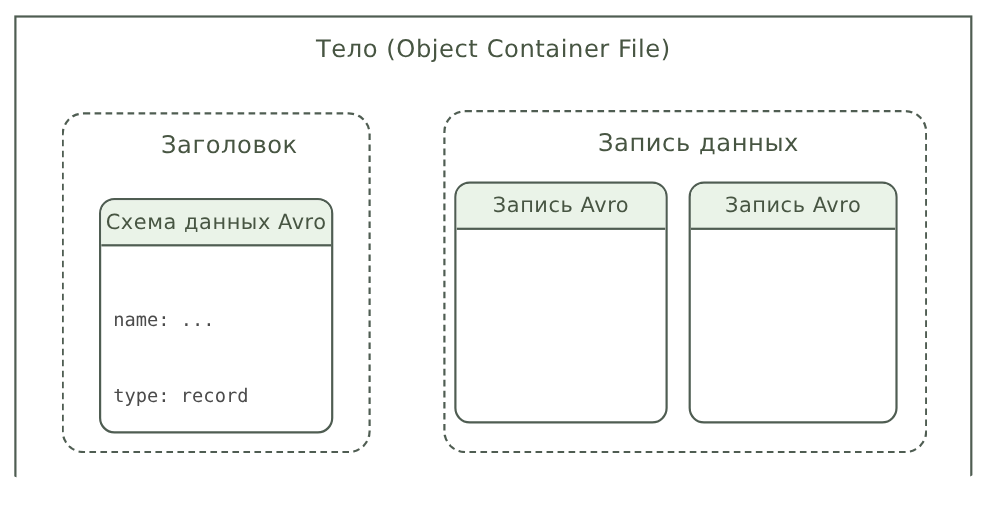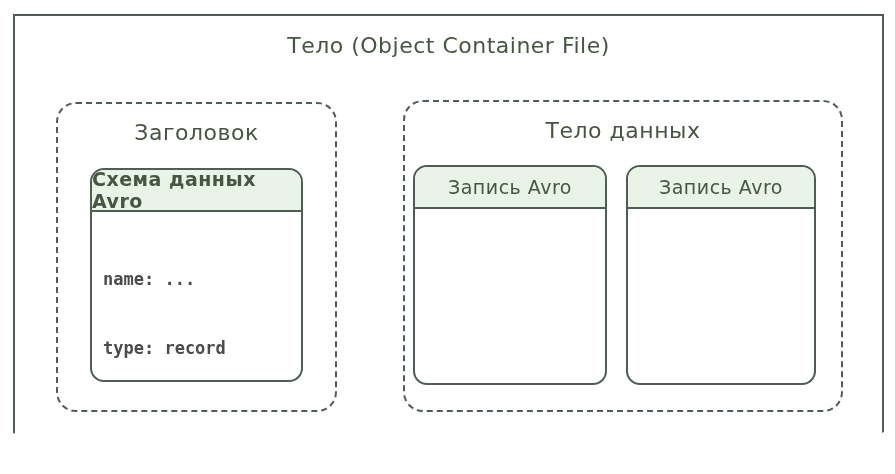--- a/index.html
+++ b/index.html
@@ -39,37 +39,37 @@
   .dashed-section {
     position: absolute;
     border: 2px dashed var(--stroke);
     border-radius: 20px;
     background: transparent;
   }
   .dashed-left  { left: 56px;  top: 102px; width: 281px; height: 310px; }
   .dashed-right { left: 403px; top: 100px; width: 440px; height: 312px; }
   .section-title {
     position: absolute;
-    top: 16px; left: 0;
+    top: 16px; left: 12px;
     width: 100%;
     text-align: center;
     font-size: 22px;
     color: var(--heading_text);
     letter-spacing: 0.5px;
   }
   .node-box {
     position: absolute;
     border: 2px solid var(--stroke);
     border-radius: 14px;
     background: var(--background);
     overflow: hidden;
     display: flex;
     flex-direction: column;
   }
-  .schema-box  { left: 90px;  top: 168px; width: 213px; height: 214px; font-weight: bold; }
+  .schema-box  { left: 90px;  top: 180px; width: 213px; height: 214px; }
   .record-box-1 { left: 413px; top: 165px; width: 194px; height: 220px; }
   .record-box-2 { left: 626px; top: 165px; width: 190px; height: 220px; }
   .node-header {
     height: 42px;
     flex: 0 0 42px;
     background: var(--panel_fill);
     border-bottom: 2px solid var(--stroke);
     display: flex;
     align-items: center;
     justify-content: center;
@@ -94,21 +94,21 @@
 
   <div class="outer-box"></div>
 
   <div class="diagram-title">Тело (Object Container File)</div>
 
   <div class="dashed-section dashed-left">
     <div class="section-title">Заголовок</div>
   </div>
 
   <div class="dashed-section dashed-right">
-    <div class="section-title">Тело данных</div>
+    <div class="section-title">Запись данных</div>
   </div>
 
   <div class="node-box schema-box">
     <div class="node-header">Схема данных Avro</div>
     <div class="node-body">
       <div>name: ...</div>
       <div>type: record</div>
       
       
       

